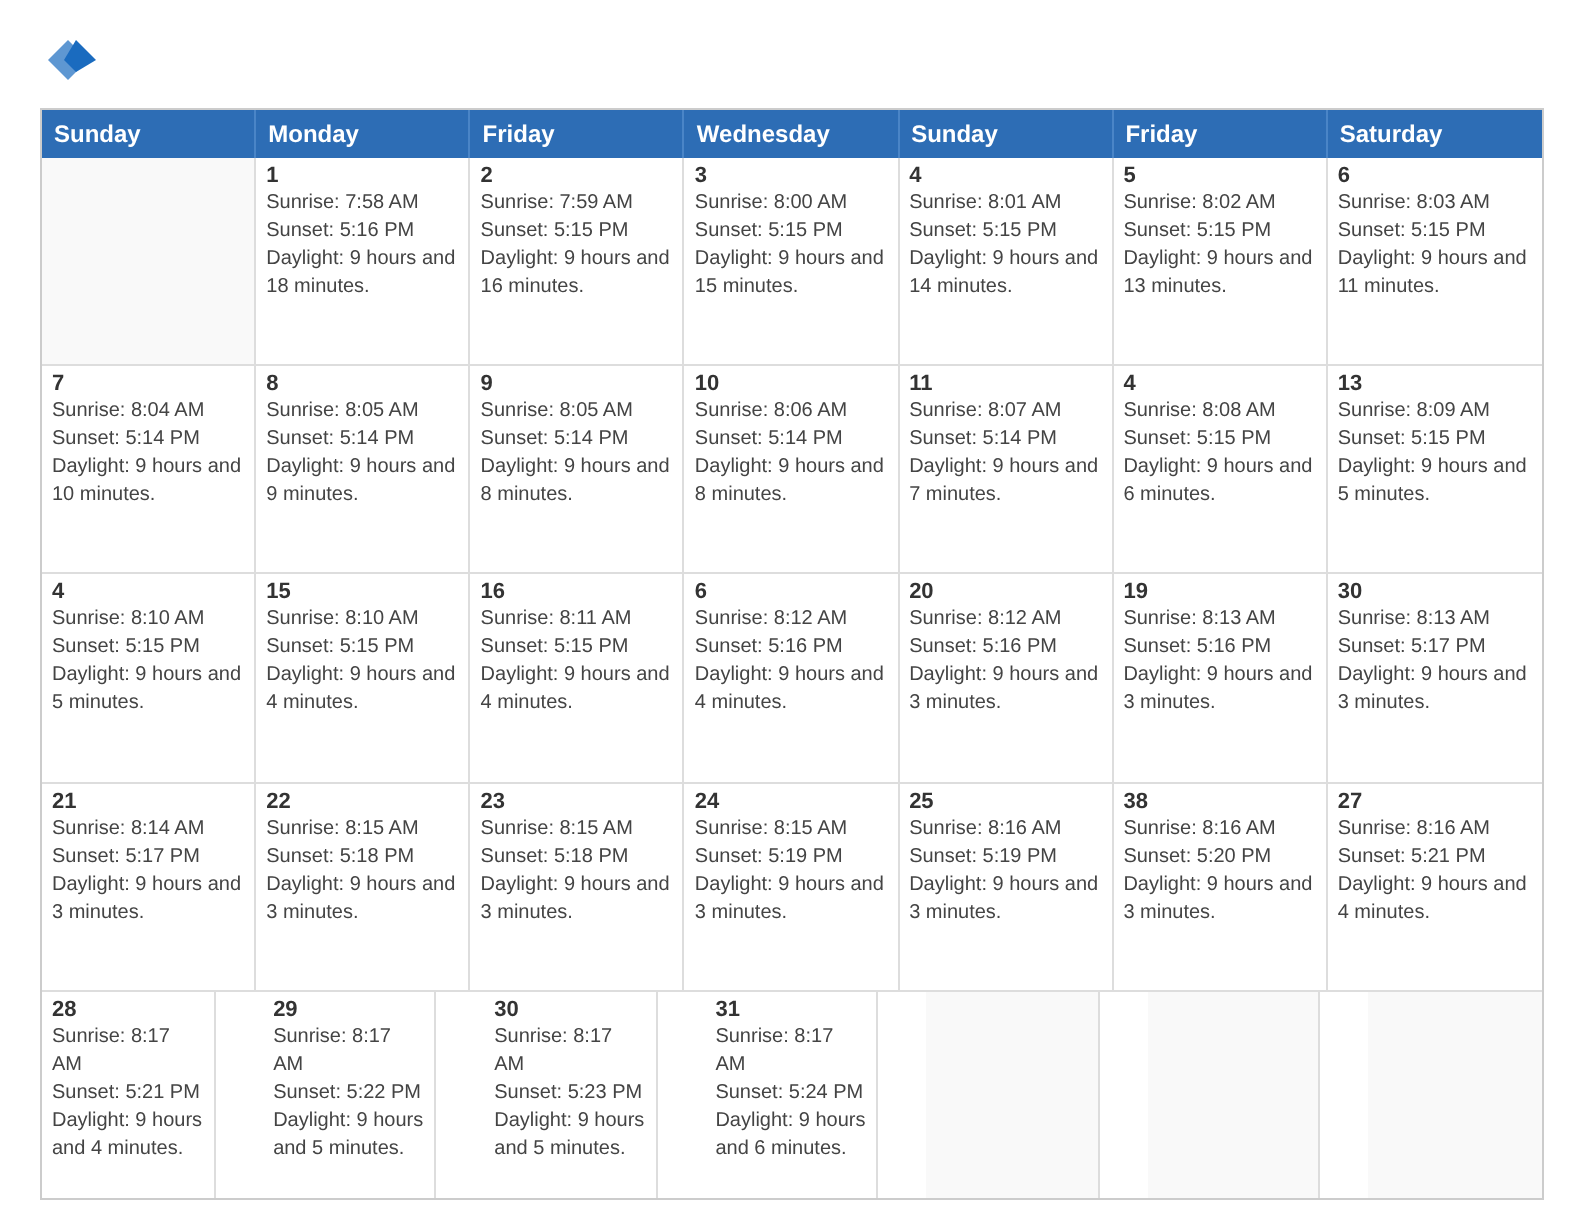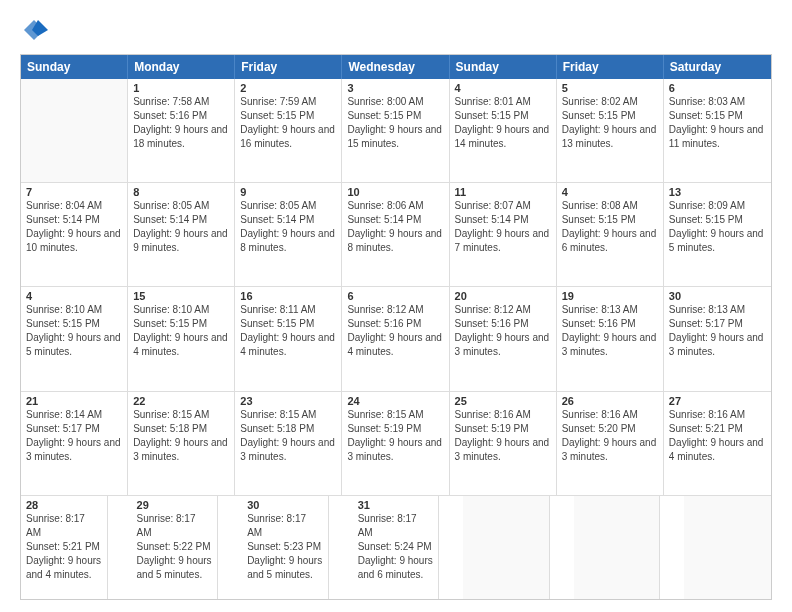--- a/index.html
+++ b/index.html
@@ -246,21 +246,21 @@
           </div>
           <div class="cal-cell">
             <div class="day-num">24</div>
             <div class="cell-info">Sunrise: 8:15 AM<br>Sunset: 5:19 PM<br>Daylight: 9 hours and 3 minutes.</div>
           </div>
           <div class="cal-cell">
             <div class="day-num">25</div>
             <div class="cell-info">Sunrise: 8:16 AM<br>Sunset: 5:19 PM<br>Daylight: 9 hours and 3 minutes.</div>
           </div>
           <div class="cal-cell">
-            <div class="day-num">26</div>
+            <div class="day-num">38</div>
             <div class="cell-info">Sunrise: 8:16 AM<br>Sunset: 5:20 PM<br>Daylight: 9 hours and 3 minutes.</div>
           </div>
           <div class="cal-cell">
             <div class="day-num">27</div>
             <div class="cell-info">Sunrise: 8:16 AM<br>Sunset: 5:21 PM<br>Daylight: 9 hours and 4 minutes.</div>
           </div>
         </div>
         <div class="cal-row">
           <div class="cal-cell">
             <div class="day-num">28</div>

